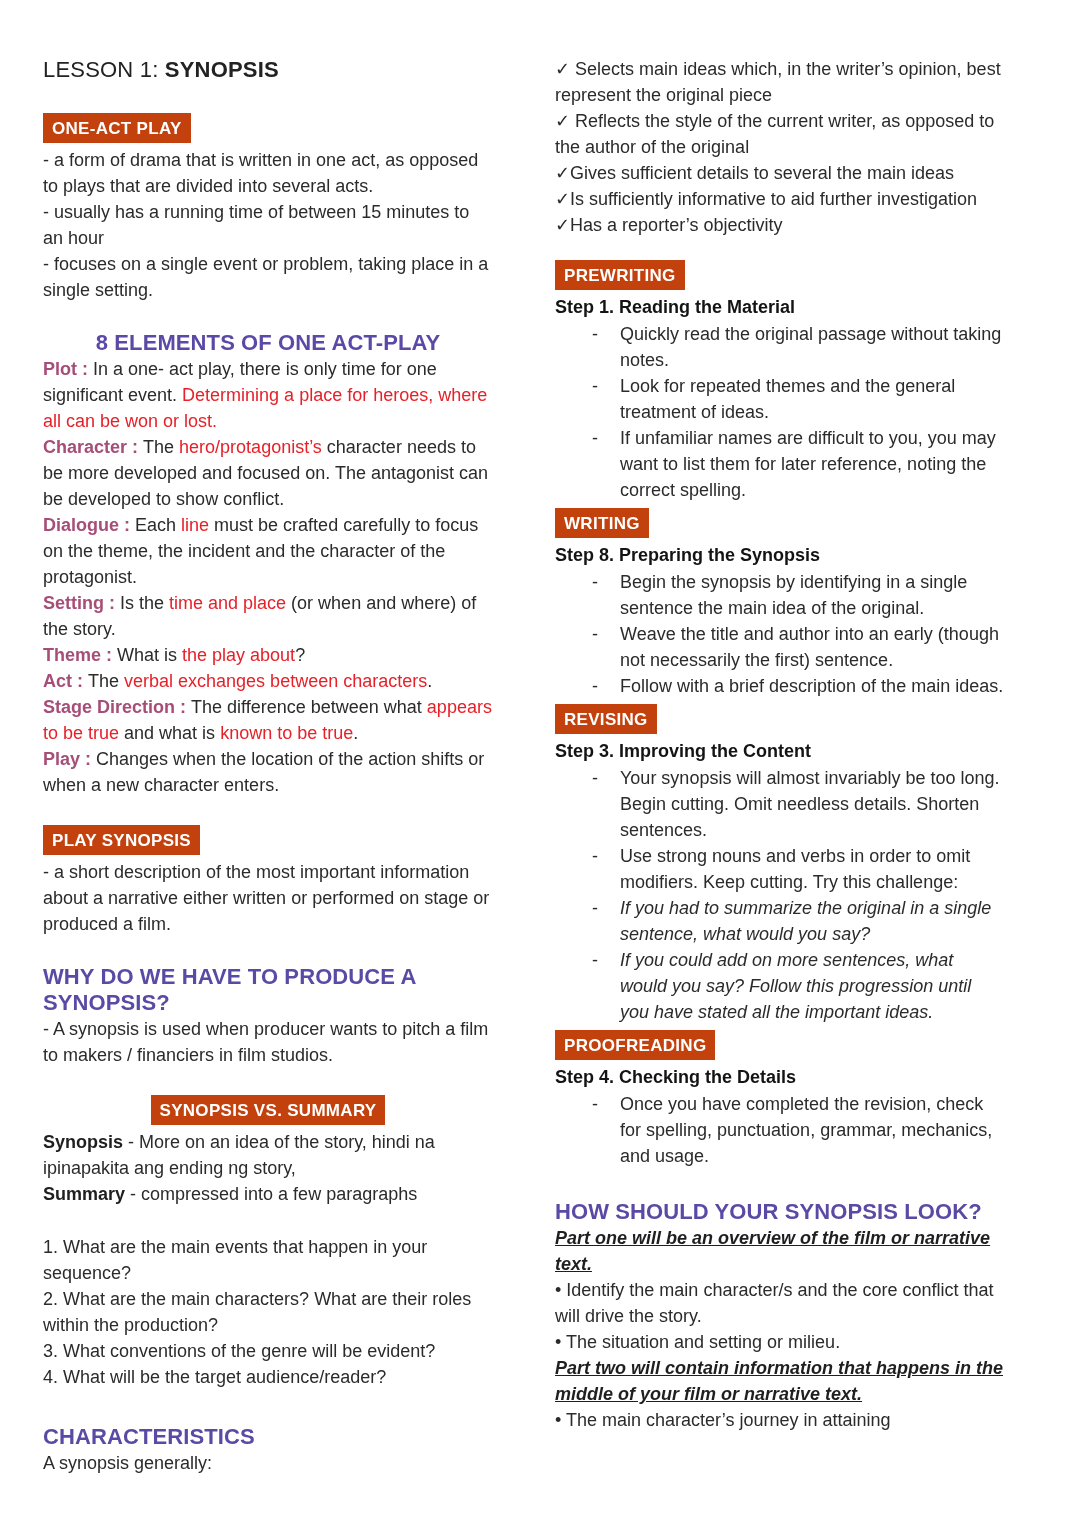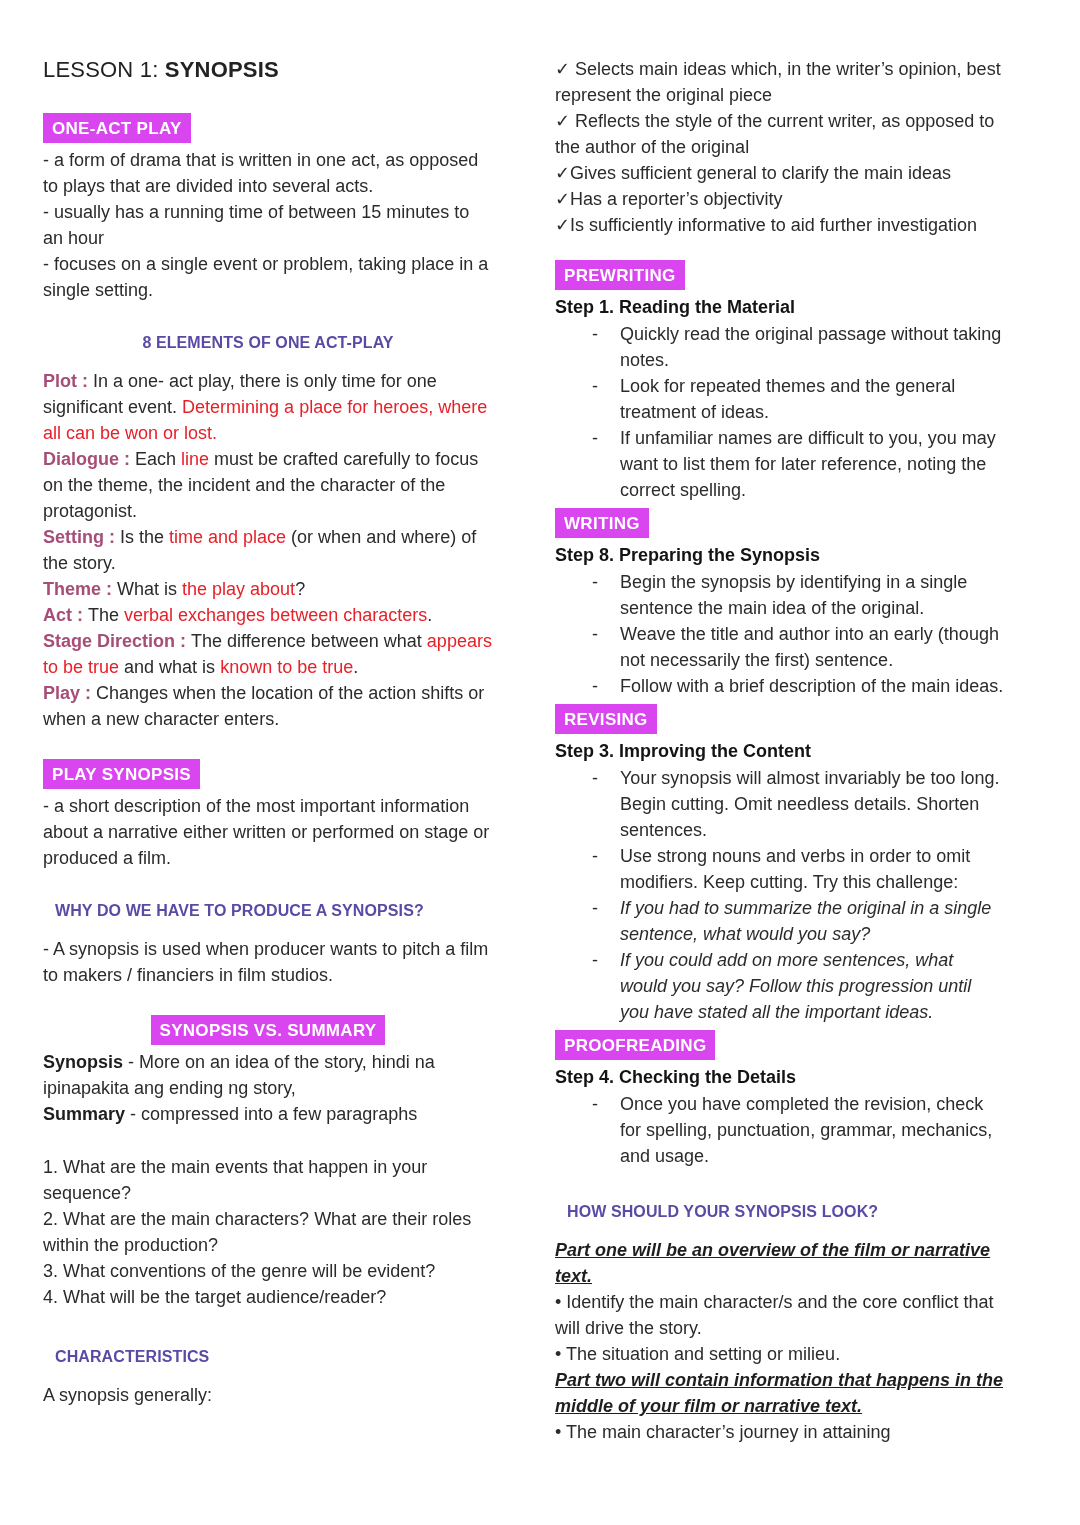--- a/index.html
+++ b/index.html
@@ -26,30 +26,30 @@
   
   .p{font-size:18px;line-height:26px;margin:0;}
   .sec{margin-top:27px;}
   .mt0{margin-top:0;}
   .sec-characteristics{margin-top:34px;}
 
   
   .chip-row{margin:0 0 4px 0;}
   .chip{
     display:inline-block;
-    background:#d946ef;color:#ffffff;
+    background:#c2410c;color:#ffffff;
     font-weight:700;font-size:17px;line-height:1;
     padding:7px 9px 6px 9px;letter-spacing:0.3px;
   }
   .center{text-align:center;}
 
   
   .h-purple{
-    color:#5b4aa5;font-size:16px;font-weight:700;
-    line-height:26px;margin:12px;letter-spacing:0.1px;
+    color:#5b4aa5;font-size:22px;font-weight:700;
+    line-height:26px;margin:0;letter-spacing:0.1px;
   }
 
   
   .seg-label{color:#a64e78;font-weight:700;}
   .seg-red{color:#e62129;}
   .seg-bold{font-weight:700;color:#1f1f1f;}
   .seg-body{}
 
   
   .checklist{margin-bottom:22px;}
@@ -83,20 +83,21 @@
         <span class="chip">ONE-ACT PLAY</span>
       </div>
       <p class="p">- a form of drama that is written in one act, as opposed to plays that are divided into several acts.</p>
       <p class="p">- usually has a running time of between 15 minutes to an hour</p>
       <p class="p">- focuses on a single event or problem, taking place in a single setting.</p>
     </section>
 
     <section class="sec">
       <h2 class="h-purple center">8 ELEMENTS OF ONE ACT-PLAY</h2>
       <p class="p"><span class="seg-label">Plot : </span><span class="seg-body">In a one- act play, there is only time for one significant event. </span><span class="seg-red">Determining a place for heroes, where all can be won or lost.</span></p>
+      <p class="p"><span class="seg-label">Character : </span><span class="seg-body">The </span><span class="seg-red">hero/protagonist’s</span><span class="seg-body"> character needs to be more developed and focused on. The antagonist can be developed to show conflict.</span></p>
       <p class="p"><span class="seg-label">Dialogue : </span><span class="seg-body">Each </span><span class="seg-red">line</span><span class="seg-body"> must be crafted carefully to focus on the theme, the incident and the character of the protagonist.</span></p>
       <p class="p"><span class="seg-label">Setting : </span><span class="seg-body">Is the </span><span class="seg-red">time and place</span><span class="seg-body"> (or when and where) of the story.</span></p>
       <p class="p"><span class="seg-label">Theme : </span><span class="seg-body">What is </span><span class="seg-red">the play about</span><span class="seg-body">?</span></p>
       <p class="p"><span class="seg-label">Act : </span><span class="seg-body">The </span><span class="seg-red">verbal exchanges between characters</span><span class="seg-body">.</span></p>
       <p class="p"><span class="seg-label">Stage Direction : </span><span class="seg-body">The difference between what </span><span class="seg-red">appears to be true</span><span class="seg-body"> and what is </span><span class="seg-red">known to be true</span><span class="seg-body">.</span></p>
       <p class="p"><span class="seg-label">Play : </span><span class="seg-body">Changes when the location of the action shifts or when a new character enters.</span></p>
     </section>
 
     <section class="sec">
       <div class="chip-row">
@@ -130,23 +131,23 @@
       <p class="p">A synopsis generally:</p>
     </section>
 
   </div>
 
   <div class="col">
 
     <div class="checklist">
       <p class="p">✓ Selects main ideas which, in the writer’s opinion, best represent the original piece</p>
       <p class="p">✓ Reflects the style of the current writer, as opposed to the author of the original</p>
-      <p class="p">✓Gives sufficient general to clarify the main ideas</p>
+      <p class="p">✓Gives sufficient details to several the main ideas</p>
+      <p class="p">✓Is sufficiently informative to aid further investigation</p>
       <p class="p">✓Has a reporter’s objectivity</p>
-      <p class="p">✓Is sufficiently informative to aid further investigation</p>
     </div>
 
     <div class="step">
       <div class="chip-row">
         <span class="chip">PREWRITING</span>
       </div>
       <h3 class="step-heading">Step 1. Reading the Material</h3>
       <div class="bullet">
           <span class="dash">-</span>
           <span class="btext">Quickly read the original passage without taking notes.</span>

